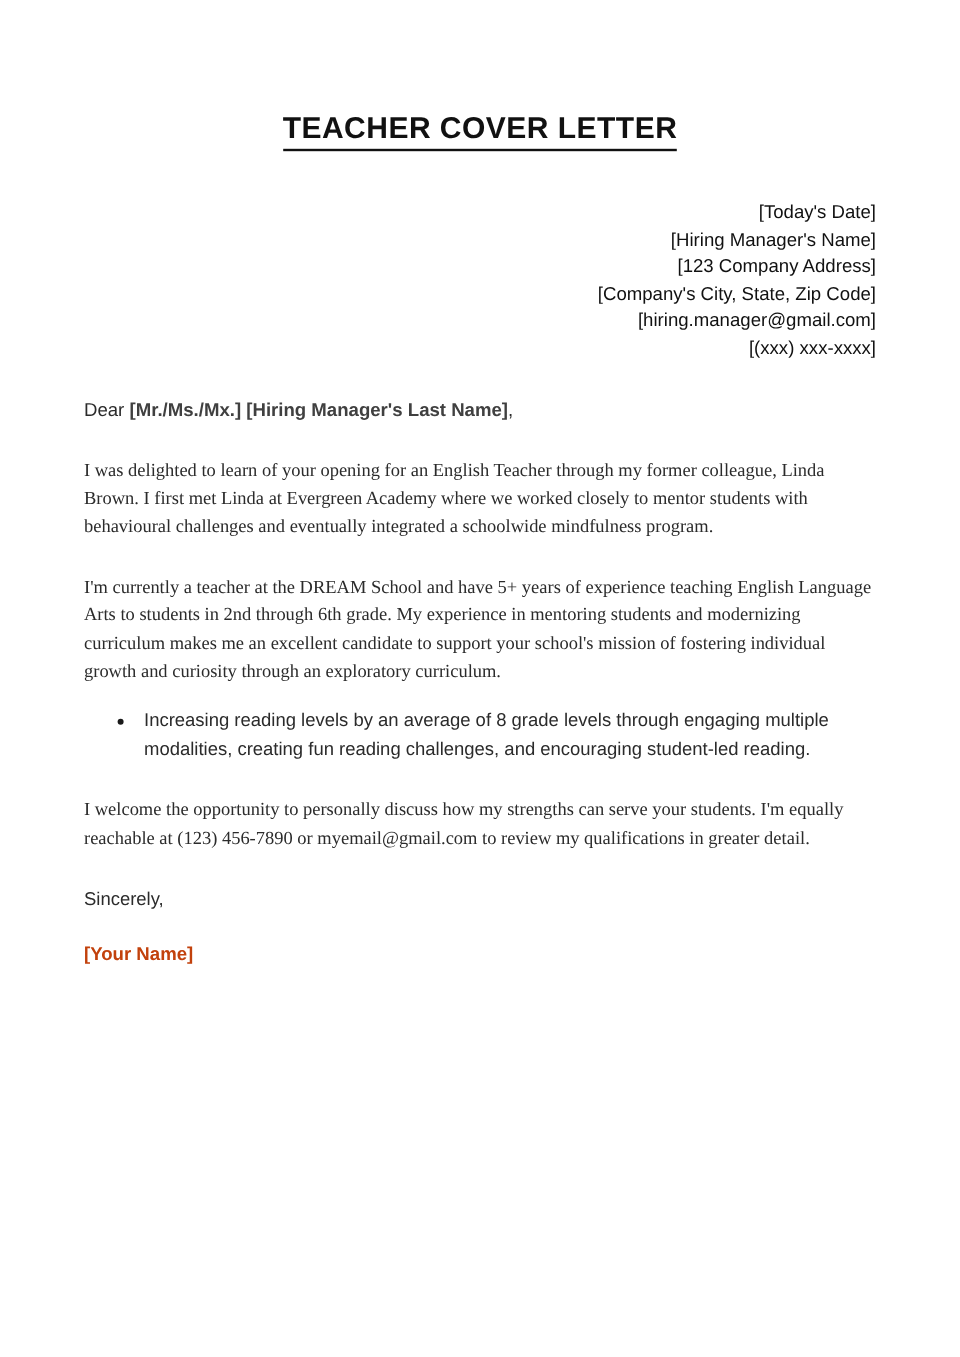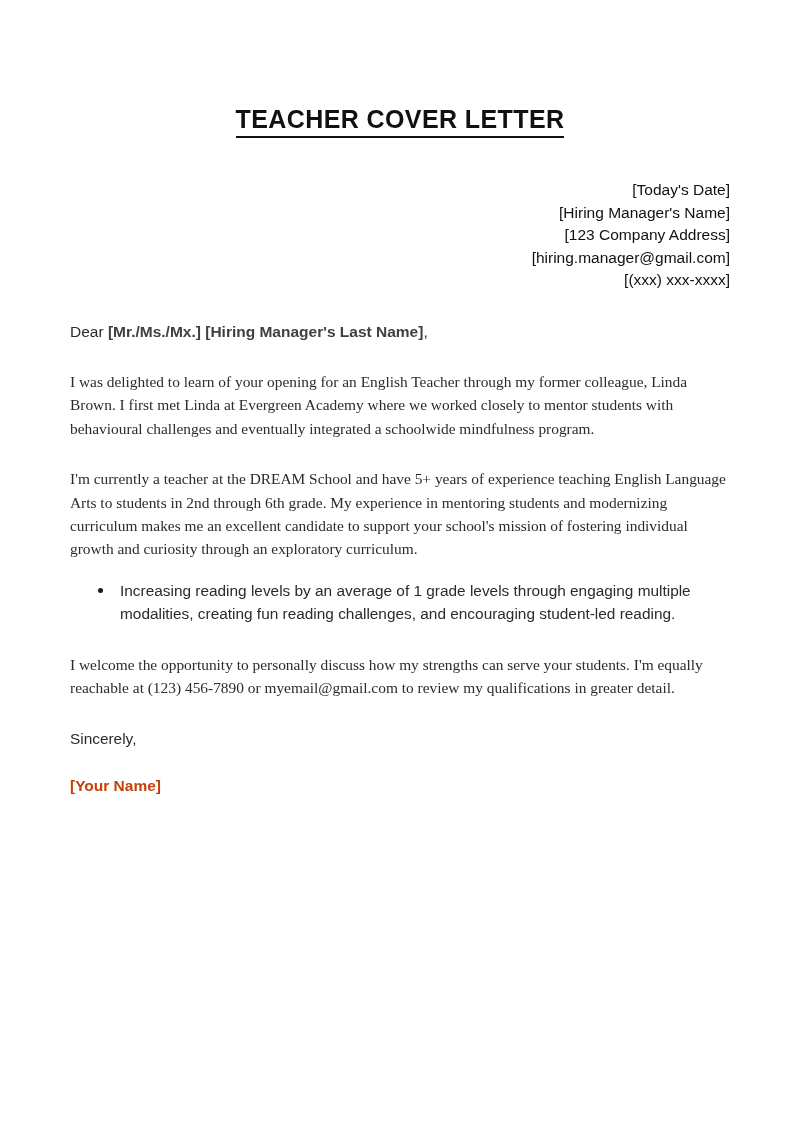--- a/index.html
+++ b/index.html
@@ -19,21 +19,21 @@
     width: 800px;
     height: 1131px;
     background: #ffffff;
     box-sizing: border-box;
     padding: 0 70px;
     overflow: hidden;
   }
 
   
   .doc-title {
-    margin: 12px;
+    margin: 0;
     padding-top: 92px;
     text-align: center;
     font-size: 25px;
     font-weight: bold;
     letter-spacing: 0.4px;
     line-height: 1.2;
     color: #111111;
   }
   .doc-title span {
     border-bottom: 2.5px solid #111111;
@@ -124,33 +124,34 @@
 <div class="page">
 
   <h1 class="doc-title">
     <span>TEACHER COVER LETTER</span>
   </h1>
 
   <div class="recipient-block">
     <div class="recipient-line">[Today's Date]</div>
     <div class="recipient-line">[Hiring Manager's Name]</div>
     <div class="recipient-line">[123 Company Address]</div>
+    <div class="recipient-line">[Company's City, State, Zip Code]</div>
     <div class="recipient-line">[hiring.manager@gmail.com]</div>
     <div class="recipient-line">[(xxx) xxx-xxxx]</div>
   </div>
 
   <div class="salutation"><span>Dear </span><span class="bold">[Mr./Ms./Mx.] [Hiring Manager's Last Name]</span><span>,</span></div>
 
   <p class="body-paragraph">I was delighted to learn of your opening for an English Teacher through my former colleague, Linda Brown. I first met Linda at Evergreen Academy where we worked closely to mentor students with behavioural challenges and eventually integrated a schoolwide mindfulness program.</p>
 
   <p class="body-paragraph">I'm currently a teacher at the DREAM School and have 5+ years of experience teaching English Language Arts to students in 2nd through 6th grade. My experience in mentoring students and modernizing curriculum makes me an excellent candidate to support your school's mission of fostering individual growth and curiosity through an exploratory curriculum.</p>
 
 
   <ul class="achievement-list">
-    <li class="achievement-item">Increasing reading levels by an average of 1 grade levels through engaging multiple modalities, creating fun reading challenges, and encouraging student-led reading.</li>
+    <li class="achievement-item">Increasing reading levels by an average of 8 grade levels through engaging multiple modalities, creating fun reading challenges, and encouraging student-led reading.</li>
   </ul>
 
   <p class="body-paragraph">I welcome the opportunity to personally discuss how my strengths can serve your students. I'm equally reachable at (123) 456-7890 or myemail@gmail.com to review my qualifications in greater detail.</p>
 
   <div class="signoff">Sincerely,</div>
 
   <div class="signature-name">[Your Name]</div>
 
 </div>
 

